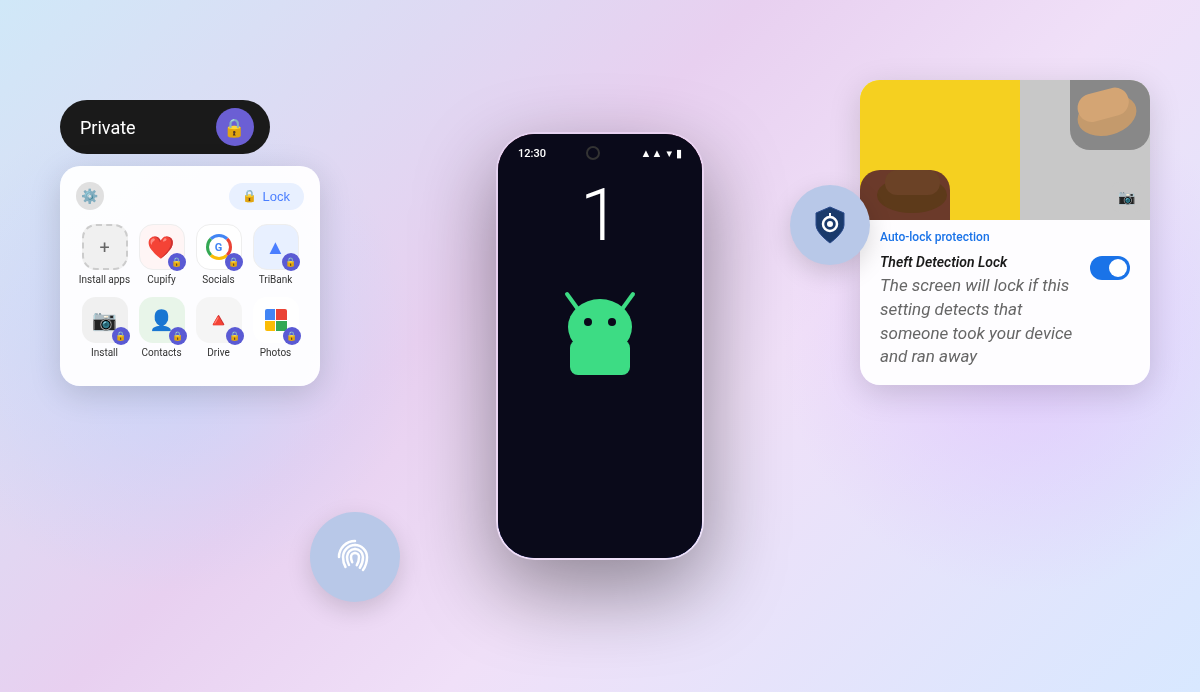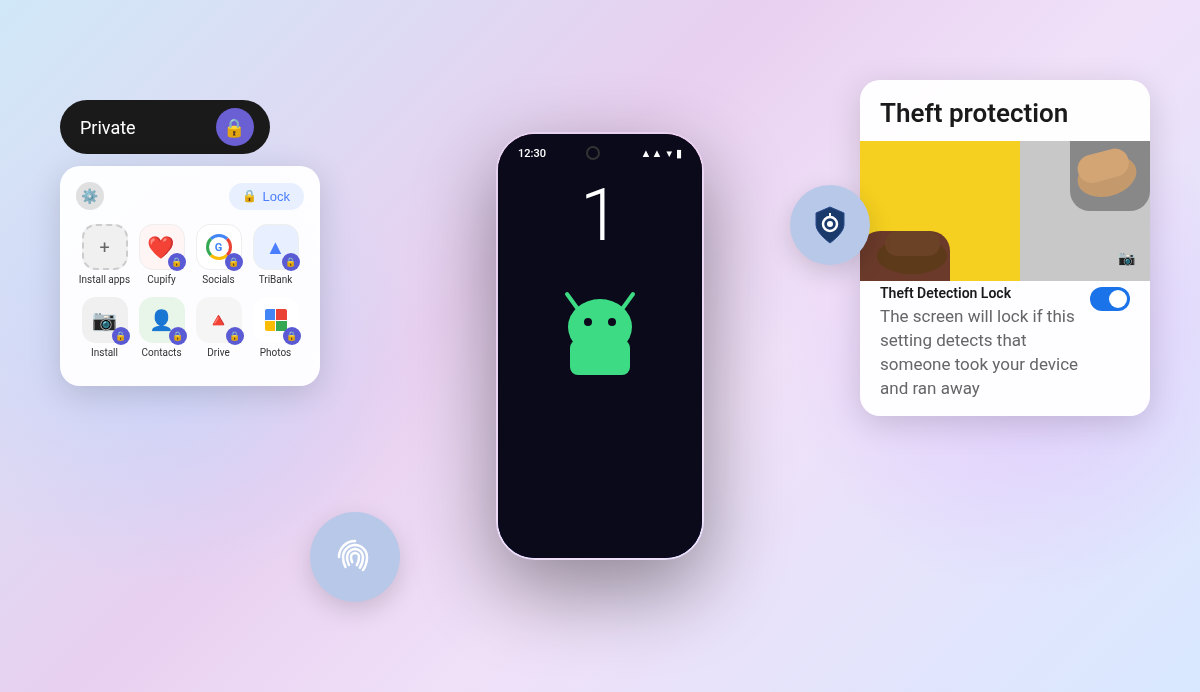--- a/index.html
+++ b/index.html
@@ -331,20 +331,21 @@
       font-size: 12px;
       font-weight: 500;
       padding: 10px 20px 6px;
     }
 
     .theft-detection-row {
       display: flex;
       align-items: flex-start;
       justify-content: space-between;
       padding: 4px 20px 16px;
+      font-style: italic;
     }
 
     .theft-detection-text h3 {
       font-size: 14px;
       font-weight: 600;
       color: #1a1a1a;
       margin-bottom: 4px;
     }
 
     .theft-detection-text p {
@@ -642,21 +643,20 @@
   <svg width="44" height="44" viewBox="0 0 44 44" fill="none">
     <path d="M22 4 L36 10 L36 22 C36 30 22 40 22 40 C22 40 8 30 8 22 L8 10 Z" fill="#1a3a6b" stroke="#2a4a8b" stroke-width="1"></path>
     <circle cx="22" cy="21" r="7" fill="none" stroke="white" stroke-width="2.5"></circle>
     <circle cx="22" cy="21" r="3" fill="white"></circle>
     <line x1="22" y1="14" x2="22" y2="10" stroke="white" stroke-width="2"></line>
   </svg>
 </div>
 
 <div class="right-panel">
   <div class="theft-card">
-    <h2 class="theft-title">Theft protection</h2>
 
     <div class="theft-image">
       <div class="snatch-scene">
         <div class="yellow-bg"></div>
         <div class="gray-bg"></div>
         <div class="sleeve-brown"></div>
         <div class="sleeve-gray"></div>
 
         <div style="position:absolute;bottom:5px;left:10px;width:85px;height:55px;">
           <svg width="85" height="55" viewBox="0 0 85 55">
@@ -668,20 +668,21 @@
         <div style="position:absolute;top:5px;right:5px;width:75px;height:60px;transform:rotate(-15deg);">
           <svg width="75" height="60" viewBox="0 0 75 60">
             <ellipse cx="37" cy="30" rx="30" ry="20" fill="#C49A6C"></ellipse>
             <rect x="10" y="5" width="52" height="28" rx="14" fill="#D4A574"></rect>
           </svg>
         </div>
         <div class="camera-btn-small">📷</div>
       </div>
     </div>
 
+    <div class="auto-lock-label">Auto-lock protection</div>
 
     <div class="theft-detection-row">
       <div class="theft-detection-text">
         <h3>Theft Detection Lock</h3>
         <p>The screen will lock if this setting detects that someone took your device and ran away</p>
       </div>
       <div class="toggle-on">
         <span class="toggle-check">✓</span>
       </div>
     </div>

